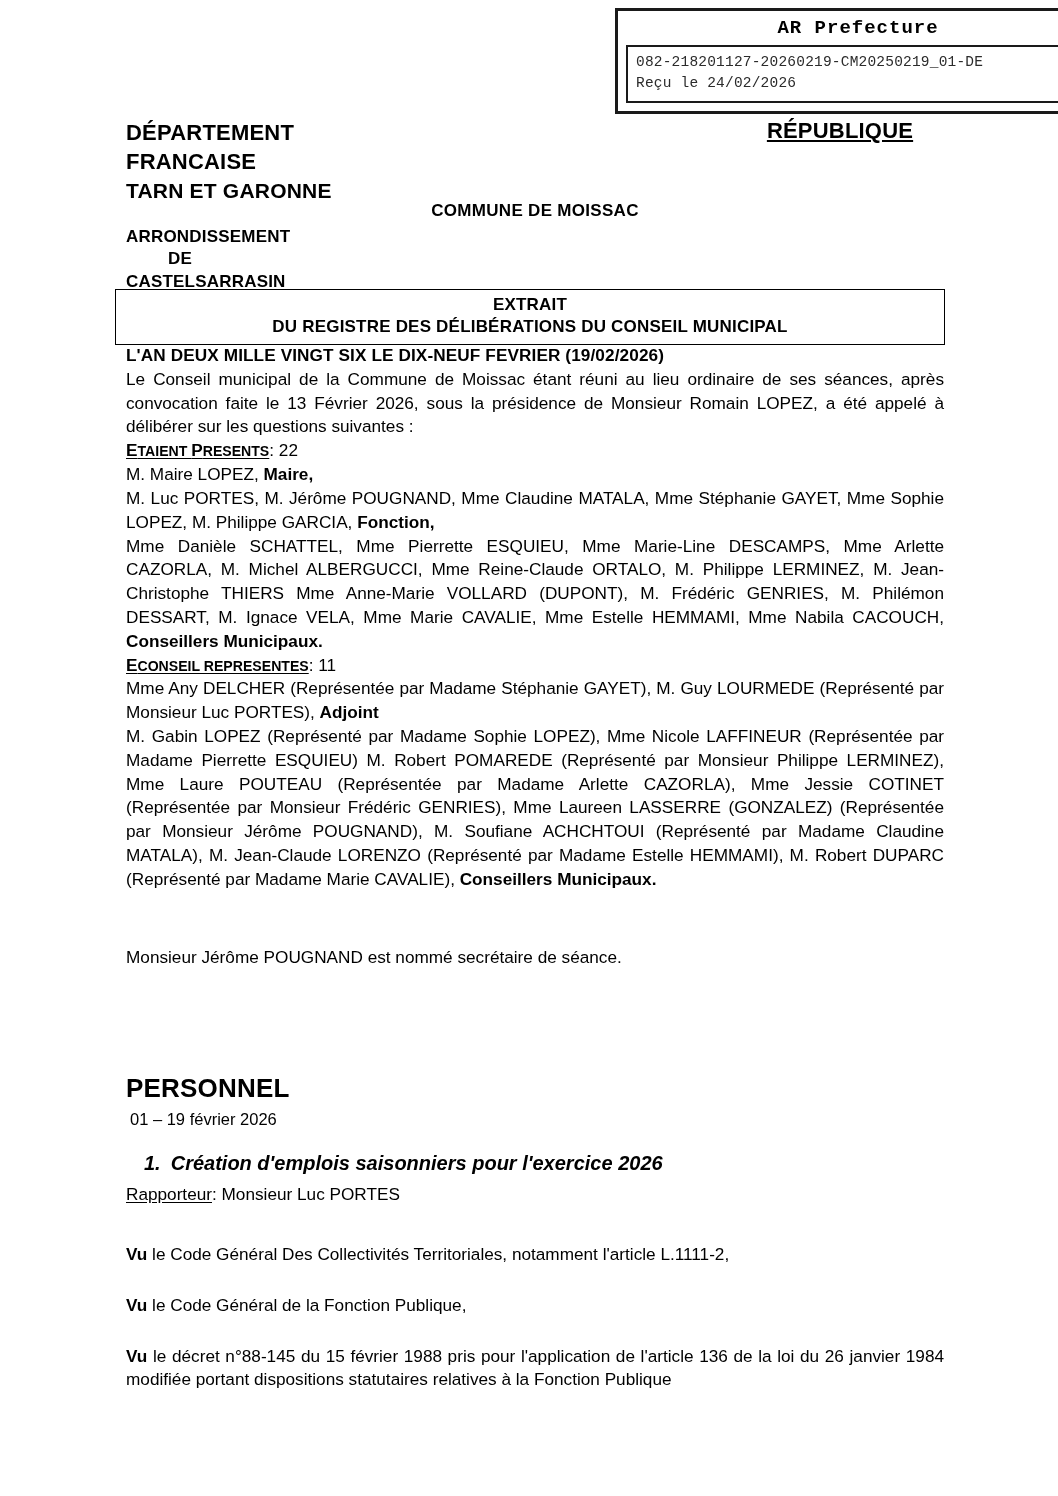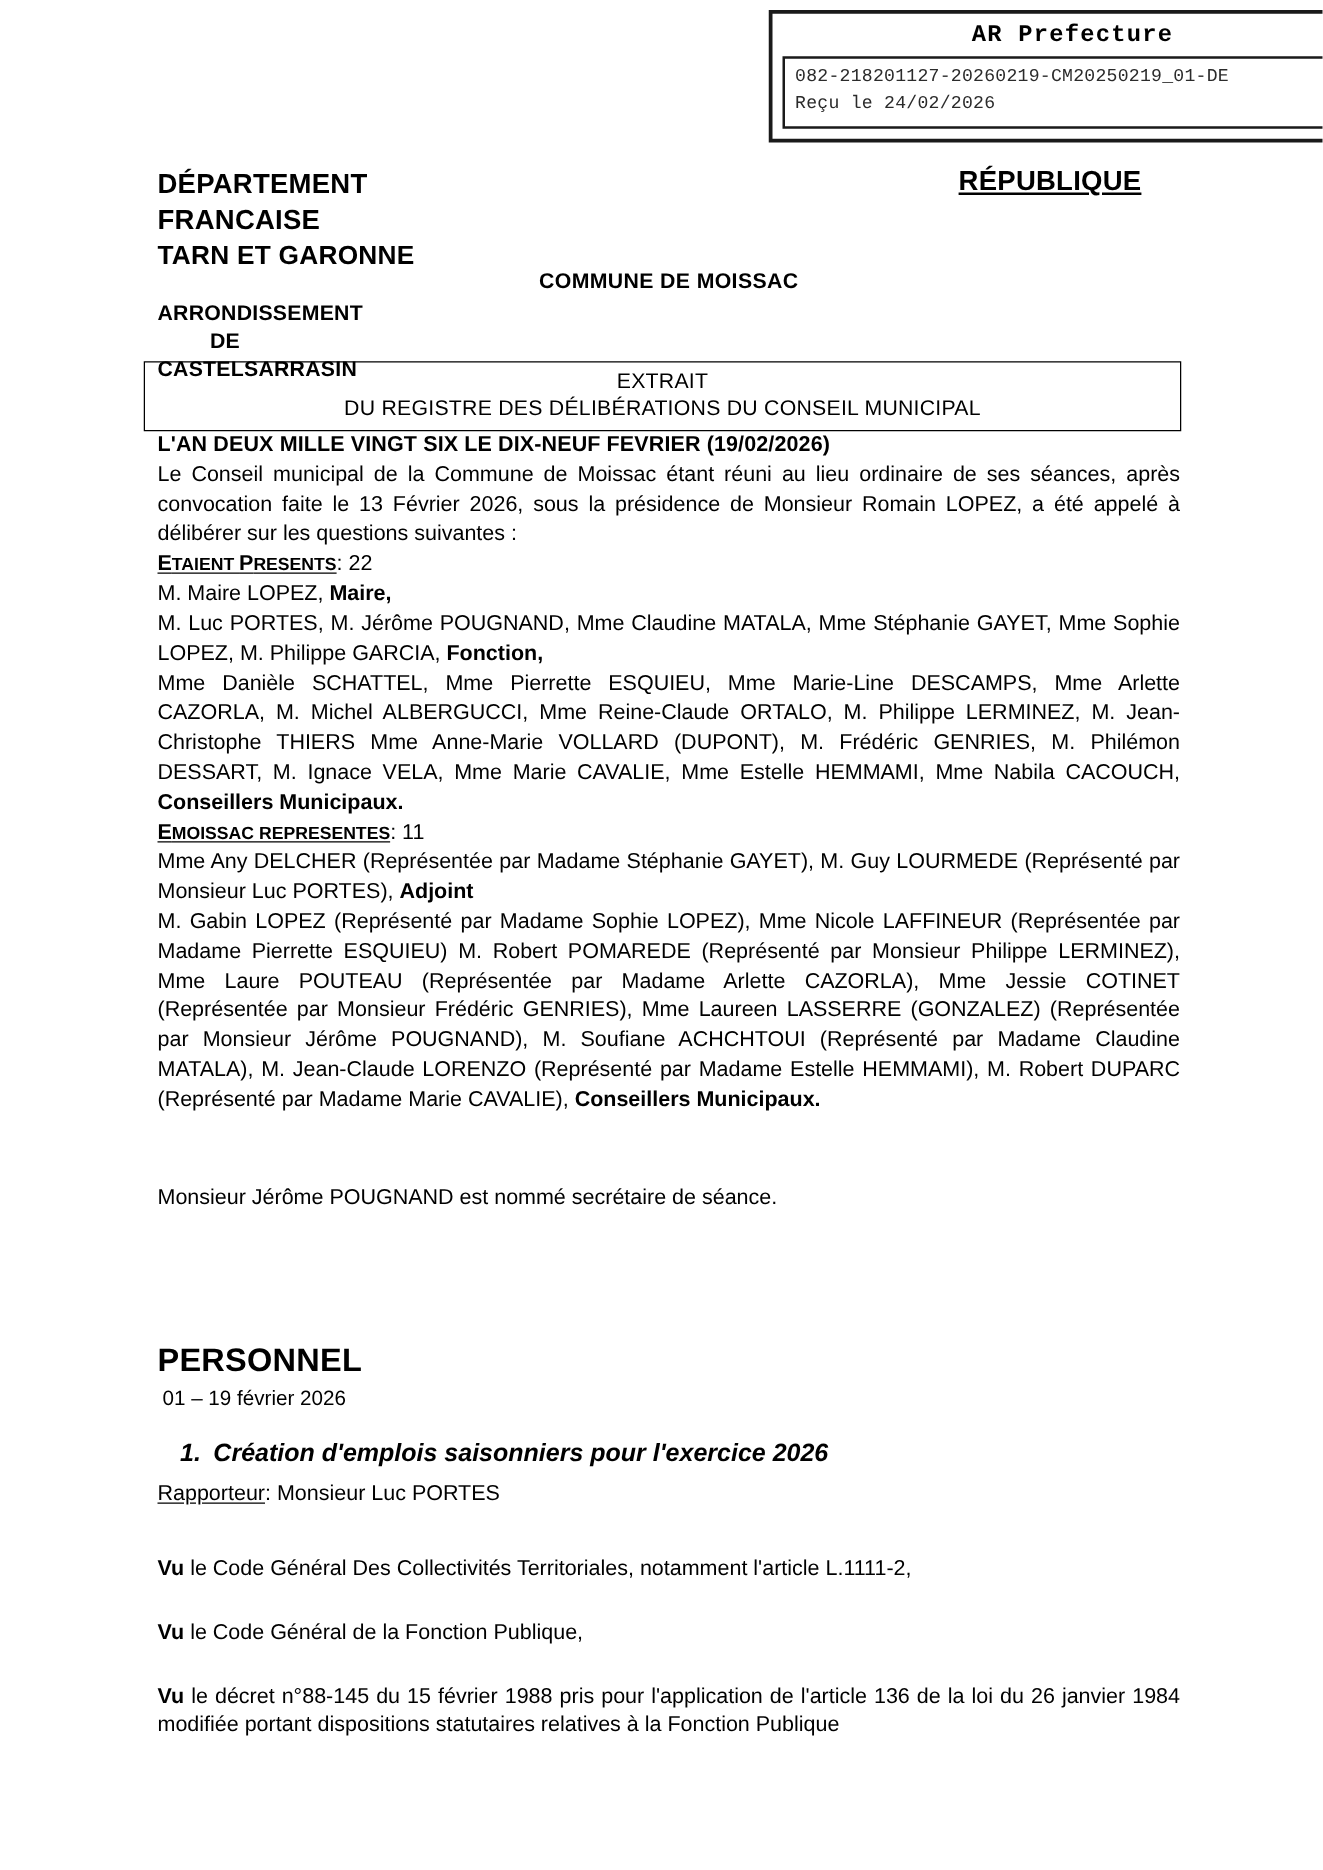--- a/index.html
+++ b/index.html
@@ -44,21 +44,21 @@
     line-height: 1.45;
     color: #2b2b2b;
     letter-spacing: 0.2px;
     white-space: pre;
   }
 
   
   #header-zone {
     position: absolute;
     left: 0;
-    top: 132px;
+    top: 118px;
     width: 938px;
     height: 170px;
   }
   .hdr-left {
     position: absolute;
     left: 126px;
     top: 0;
     width: 330px;
   }
   .hdr-left .big {
@@ -108,21 +108,21 @@
   
   #extrait-box {
     position: absolute;
     left: 115px;
     top: 289px;
     width: 830px;
     box-sizing: border-box;
     border: 1.5px solid #000;
     padding: 4px 6px 5px 6px;
     text-align: center;
-    font-weight: normal;
+    font-weight: bold;
     font-size: 17px;
     line-height: 1.32;
     letter-spacing: 0.2px;
   }
 
   
   #doc-body {
     position: absolute;
     left: 126px;
     top: 344px;
@@ -252,21 +252,21 @@
     <span class="smallcaps-label"><span>E</span><span class="sc">TAIENT </span><span>P</span><span class="sc">RESENTS</span></span><span>: 22</span>
   </p>
 
   <p><span>M. Maire LOPEZ, </span><b>Maire,</b></p>
 
   <p class="justify"><span>M. Luc PORTES, M. Jérôme POUGNAND, Mme Claudine MATALA, Mme Stéphanie GAYET, Mme Sophie LOPEZ, M. Philippe GARCIA, </span><b>Fonction,</b></p>
 
   <p class="justify"><span>Mme Danièle SCHATTEL, Mme Pierrette ESQUIEU, Mme Marie-Line DESCAMPS, Mme Arlette CAZORLA, M. Michel ALBERGUCCI, Mme Reine-Claude ORTALO, M. Philippe LERMINEZ, M. Jean-Christophe THIERS Mme Anne-Marie VOLLARD (DUPONT), M. Frédéric GENRIES, M. Philémon DESSART, M. Ignace VELA, Mme Marie CAVALIE, Mme Estelle HEMMAMI, Mme Nabila CACOUCH, </span><b>Conseillers Municipaux.</b></p>
 
   <p>
-    <span class="smallcaps-label"><span>E</span><span class="sc">MOISSAC REPRESENTES</span></span><span>: 11</span>
+    <span class="smallcaps-label"><span>E</span><span class="sc">CONSEIL REPRESENTES</span></span><span>: 11</span>
   </p>
 
   <p class="justify"><span>Mme Any DELCHER (Représentée par Madame Stéphanie GAYET), M. Guy LOURMEDE (Représenté par Monsieur Luc PORTES), </span><b>Adjoint</b></p>
 
   <p class="justify"><span>M. Gabin LOPEZ (Représenté par Madame Sophie LOPEZ), Mme Nicole LAFFINEUR (Représentée par Madame Pierrette ESQUIEU) M. Robert POMAREDE (Représenté par Monsieur Philippe LERMINEZ), Mme Laure POUTEAU (Représentée par Madame Arlette CAZORLA), Mme Jessie COTINET (Représentée par Monsieur Frédéric GENRIES), Mme Laureen LASSERRE (GONZALEZ) (Représentée par Monsieur Jérôme POUGNAND), M. Soufiane ACHCHTOUI (Représenté par Madame Claudine MATALA), M. Jean-Claude LORENZO (Représenté par Madame Estelle HEMMAMI), M. Robert DUPARC (Représenté par Madame Marie CAVALIE), </span><b>Conseillers Municipaux.</b></p>
 
   <div class="spacer-md"></div>
 
   <p>Monsieur Jérôme POUGNAND est nommé secrétaire de séance.</p>
 </div>

